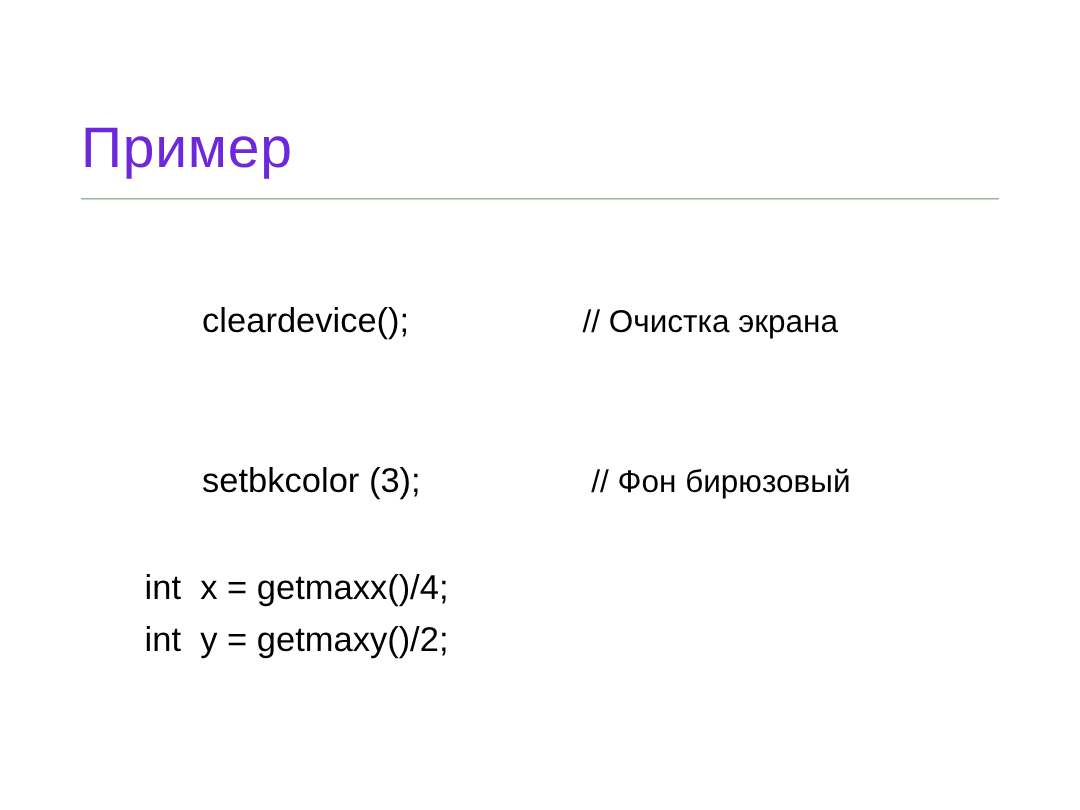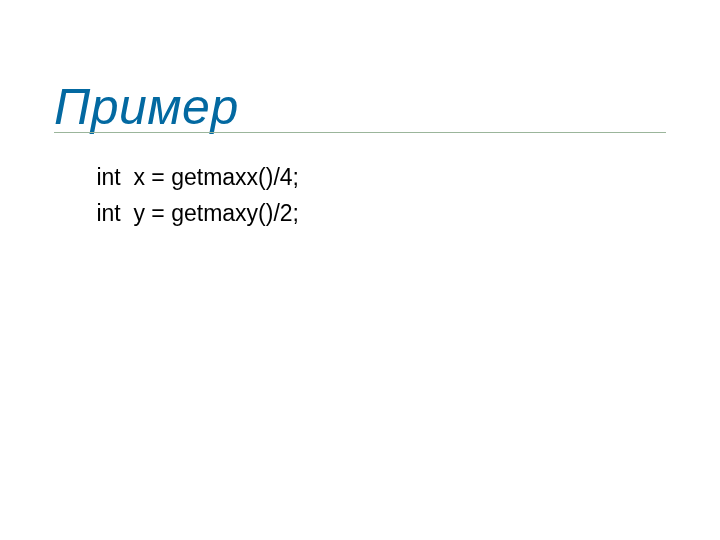--- a/index.html
+++ b/index.html
@@ -14,25 +14,24 @@
   .slide {
     position: relative;
     width: 720px;
     height: 540px;
     box-sizing: border-box;
   }
   .title {
     position: absolute;
     left: 54px;
     top: 78px;
-    font-size: 50px;
+    font-size: 38px;
     font-weight: 400;
-    color: #0369a1; 
+    color: #6d28d9; 
     letter-spacing: 0.5px;
-    font-style: italic;
   }
   .title-rule {
     position: absolute;
     left: 54px;
     top: 132px;
     width: 612px;
     height: 0;
     border-top: 1px solid #9bb59b;
   }
   .body {
@@ -53,18 +52,24 @@
 </style>
 </head>
 <body>
 
 <div class="slide">
 
   <div class="title">Пример</div>
   <div class="title-rule"></div>
 
   <div class="body">
+    <div class="line l1">
+      <span class="code"> cleardevice();</span><span class="cmt">// Очистка экрана</span>
+    </div>
+    <div class="line l2">
+      <span class="code"> setbkcolor (3);</span><span class="cmt"> // Фон бирюзовый</span>
+    </div>
     <div class="line"> int  x = getmaxx()/4;</div>
     <div class="line"> int  y = getmaxy()/2;</div>
 
   </div>
 
 </div>
 
 </body></html>

